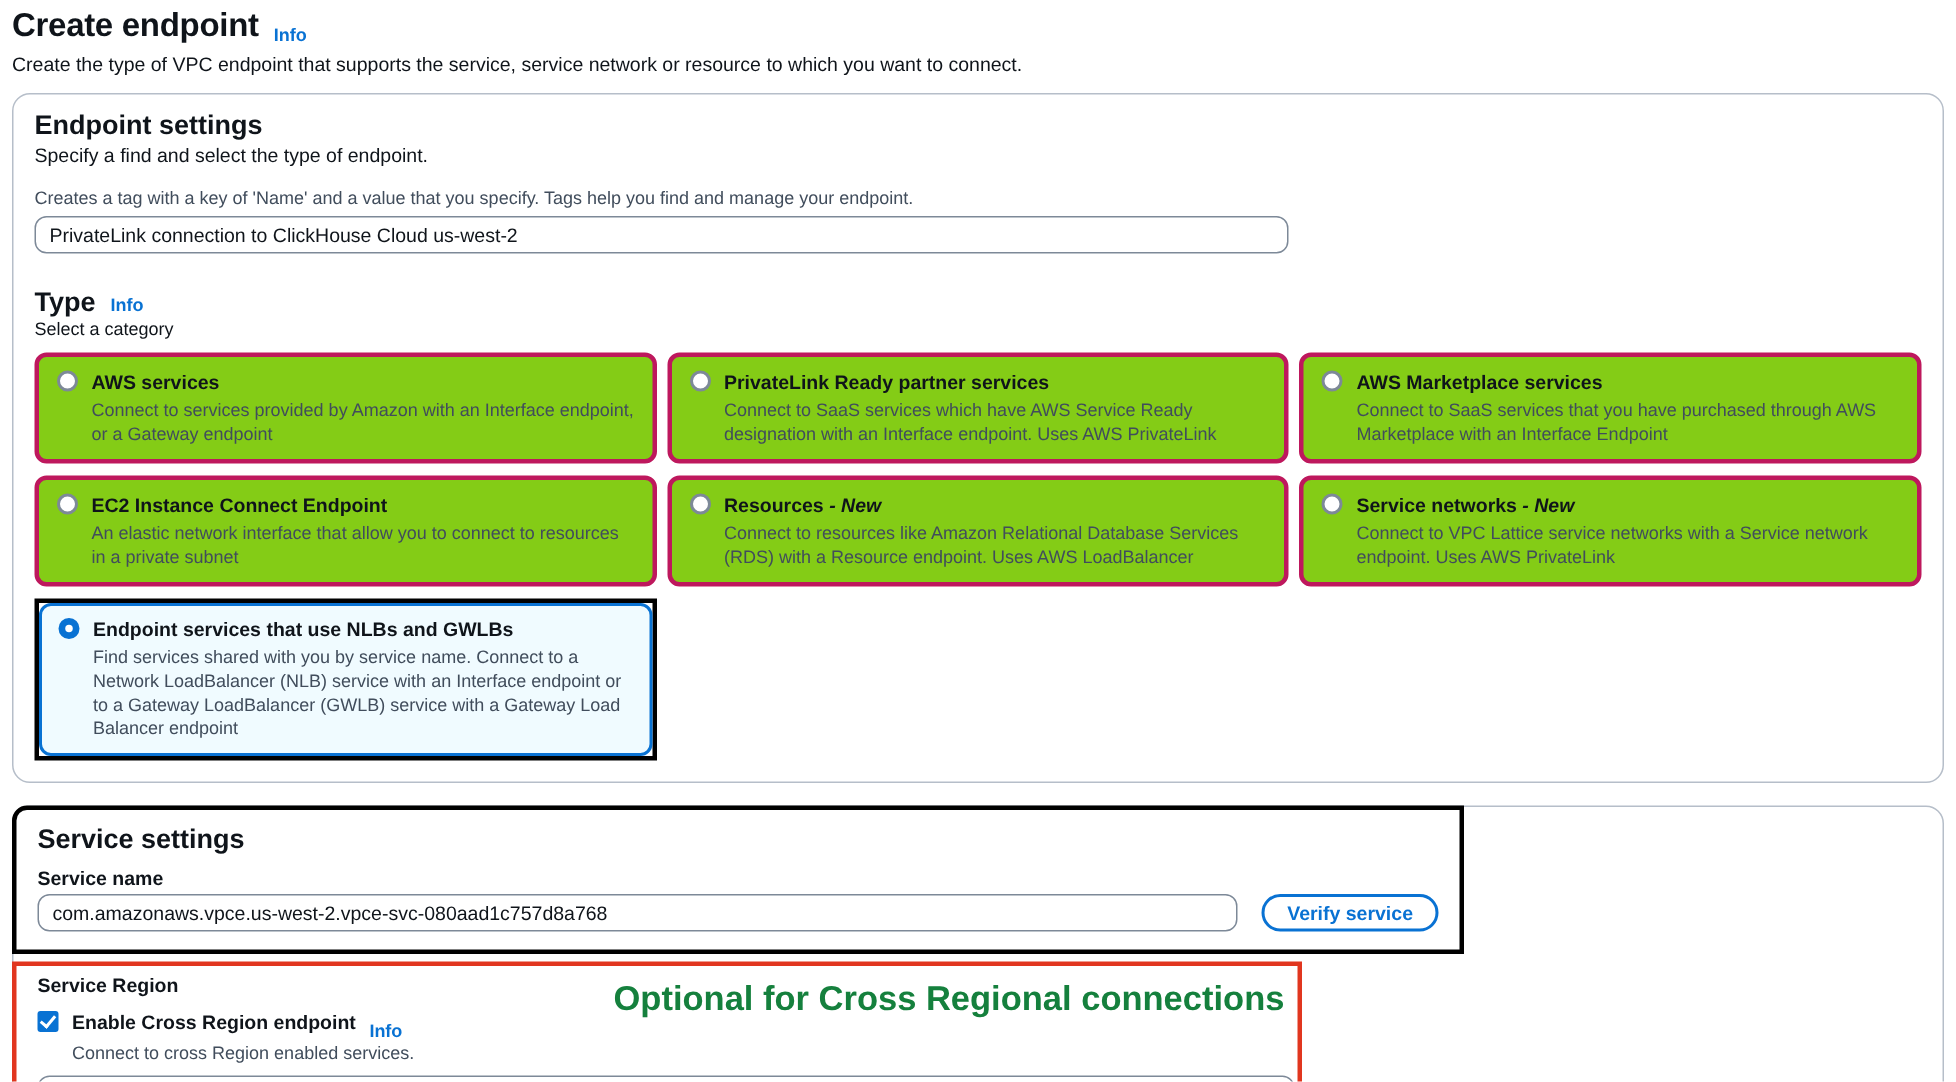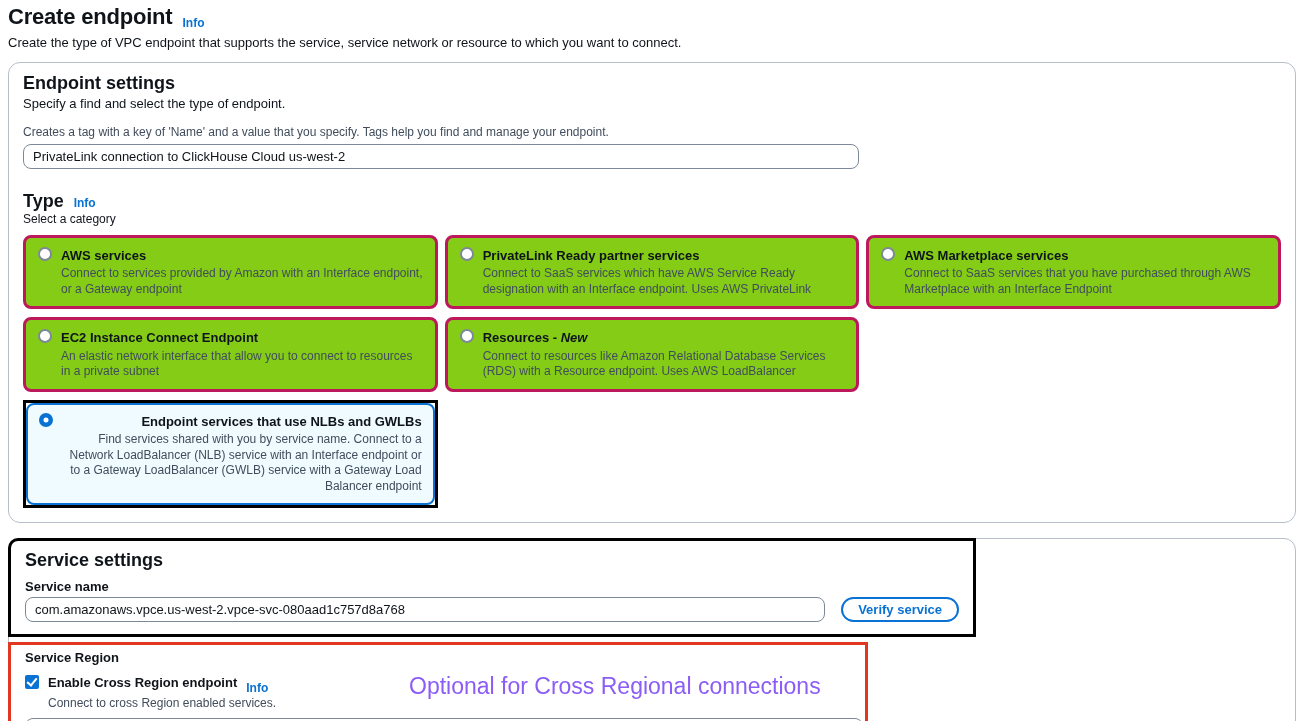--- a/index.html
+++ b/index.html
@@ -46,21 +46,21 @@
     padding:8px 12px 9px 12px; display:flex; gap:9px; cursor:pointer;
   }
   .radio-card .texts { flex:1; }
   .radio-title { font-size:13px; font-weight:bold; line-height:1.25; }
   .radio-suffix { font-style:italic; }
   .radio-desc { font-size:12px; color:#414d5c; line-height:1.3; margin-top:2px; }
   .radio {
     width:14px; height:14px; min-width:14px; border-radius:50%;
     border:2px solid #7d8998; margin-top:1px; background:#fff;
   }
-  .radio-card.selected { border:2px solid #0972d3; background:#f0fbff; padding:7px 11px 8px 11px;text-align:right; }
+  .radio-card.selected { border:2px solid #0972d3; background:#f0fbff; padding:7px 11px 8px 11px; }
   .radio-card.selected .radio {
     border:2px solid #0972d3; background:#0972d3; position:relative;
   }
   .radio-card.selected .radio::after {
     content:""; position:absolute; left:50%; top:50%; width:5px; height:5px;
     transform:translate(-50%,-50%); border-radius:50%; background:#fff;
   }
   .annotation-black {
     border:3px solid #000;
   }
@@ -86,22 +86,22 @@
   .checkbox {
     width:14px; height:14px; background:#0972d3; border-radius:2px; position:relative;
   }
   .checkbox::after {
     content:""; position:absolute; left:4px; top:1px; width:4px; height:8px;
     border:solid #fff; border-width:0 2px 2px 0; transform:rotate(40deg);
   }
   .checkbox-label { font-size:13px; font-weight:bold; }
   .checkbox-hint { font-size:12px; color:#414d5c; margin:1px 0 8px 23px; }
   .annotation-red-text {
-    position:absolute; left:398px; top:28px; color:#8b5cf6;
-    font-size:23px; white-space:nowrap;
+    position:absolute; left:398px; top:8px; color:#15803d;
+    font-size:23px; white-space:nowrap;font-weight:bold;
   }
   .select-box {
     width:838px; height:25px; border:1px solid #7d8998; border-radius:8px;
     display:flex; align-items:center; padding:0 12px 0 10px; font-size:13px;
     background:#fff; cursor:pointer;
   }
   .select-box .sel-text { flex:1; }
   .caret-down {
     width:0; height:0; border-left:5px solid transparent; border-right:5px solid transparent;
     border-top:7px solid #0972d3;
@@ -160,20 +160,27 @@
         <span class="texts">
           <span class="radio-title">EC2 Instance Connect Endpoint</span>
           <div class="radio-desc">An elastic network interface that allow you to connect to resources in a private subnet</div>
         </span>
       </div>
       <div class="radio-card">
         <span class="radio"></span>
         <span class="texts">
           <span class="radio-title"><span>Resources</span> <span class="radio-suffix">- New</span></span>
           <div class="radio-desc">Connect to resources like Amazon Relational Database Services (RDS) with a Resource endpoint. Uses AWS LoadBalancer</div>
+        </span>
+      </div>
+      <div class="radio-card">
+        <span class="radio"></span>
+        <span class="texts">
+          <span class="radio-title"><span>Service networks</span> <span class="radio-suffix">- New</span></span>
+          <div class="radio-desc">Connect to VPC Lattice service networks with a Service network endpoint. Uses AWS PrivateLink</div>
         </span>
       </div>
 
       <div class="nlb-wrap annotation-black">
         <div class="radio-card selected">
           <span class="radio"></span>
           <span class="texts">
             <span class="radio-title">Endpoint services that use NLBs and GWLBs</span>
             <div class="radio-desc">Find services shared with you by service name. Connect to a Network LoadBalancer (NLB) service with an Interface endpoint or to a Gateway LoadBalancer (GWLB) service with a Gateway Load Balancer endpoint</div>
           </span>

